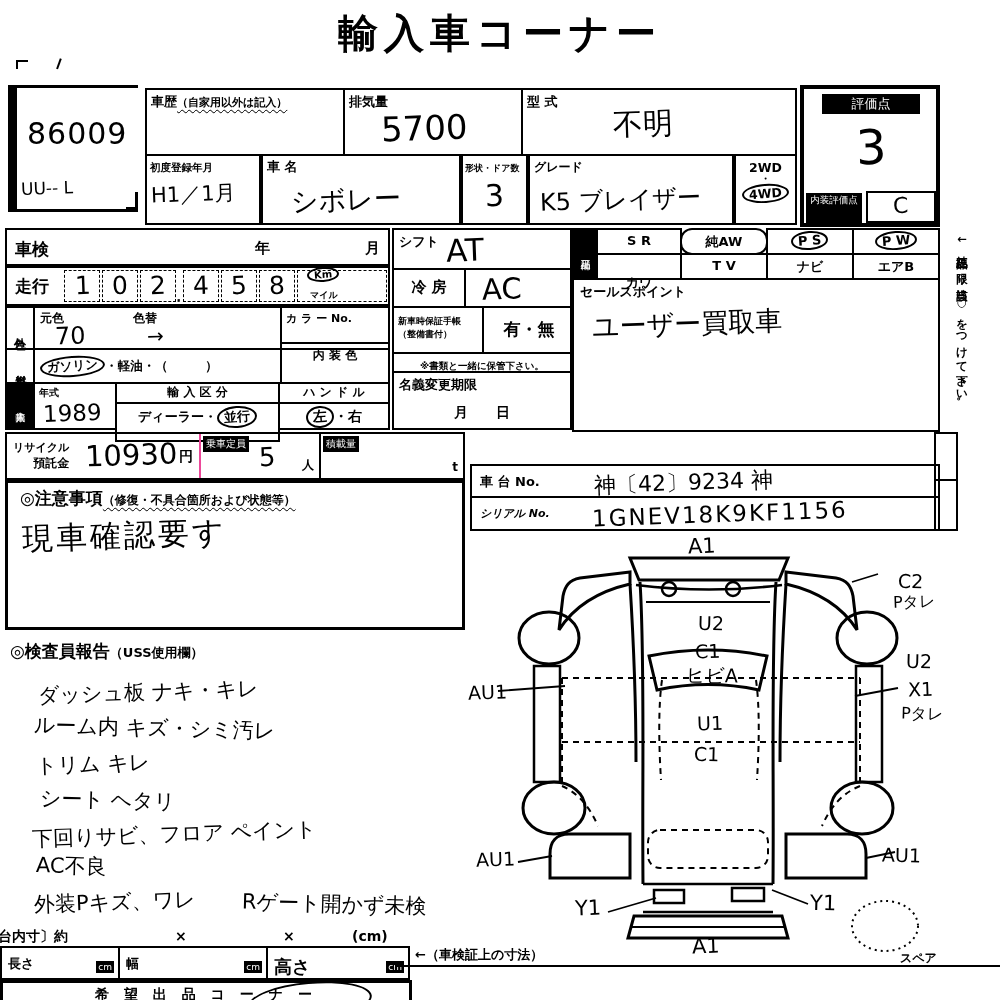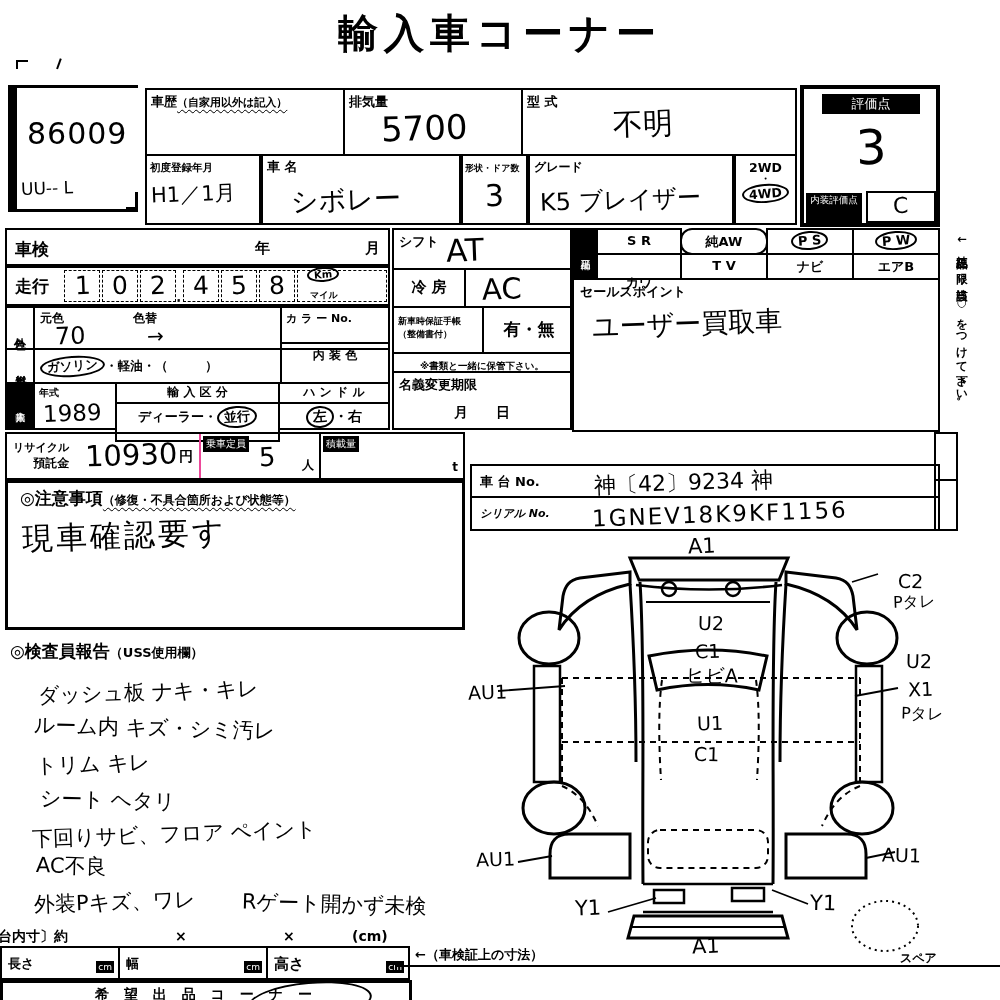--- a/index.html
+++ b/index.html
@@ -236,21 +236,21 @@
   <div class="abs lb" style="left:352px;top:928px;font-size:14px;">(cm)</div>
   <div class="abs bd" style="left:0px;top:946px;width:120px;height:34px;">
     <span class="lb" style="font-size:13px;position:absolute;left:6px;top:7px;">長さ</span>
     <span class="inv" style="font-size:9px;position:absolute;right:4px;bottom:5px;padding:1px 2px;">cm</span>
   </div>
   <div class="abs bd" style="left:118px;top:946px;width:150px;height:34px;">
     <span class="lb" style="font-size:13px;position:absolute;left:6px;top:7px;">幅</span>
     <span class="inv" style="font-size:9px;position:absolute;right:4px;bottom:5px;padding:1px 2px;">cm</span>
   </div>
   <div class="abs bd" style="left:266px;top:946px;width:144px;height:34px;">
-    <span class="lb" style="font-size:15px;position:absolute;left:6px;top:7px;">高さ</span>
+    <span class="lb" style="font-size:18px;position:absolute;left:6px;top:7px;">高さ</span>
     <span class="inv" style="font-size:9px;position:absolute;right:4px;bottom:5px;padding:1px 2px;">cm</span>
   </div>
   <div class="abs lb" style="left:415px;top:946px;font-size:13px;">←（車検証上の寸法）</div>
   <div class="abs bd3" style="left:0px;top:980px;width:412px;height:34px;text-align:center;">
     <span class="lb" style="font-size:14px;letter-spacing:5px;display:inline-block;margin-top:3px;">希 望 出 品 コ ー ナ ー</span>
   </div>
   <div class="handoval" style="left:248px;top:982px;width:120px;height:34px;"></div>
 
   <div class="abs" style="left:395px;top:965px;width:605px;border-top:2.5px solid #000;"></div>
 

